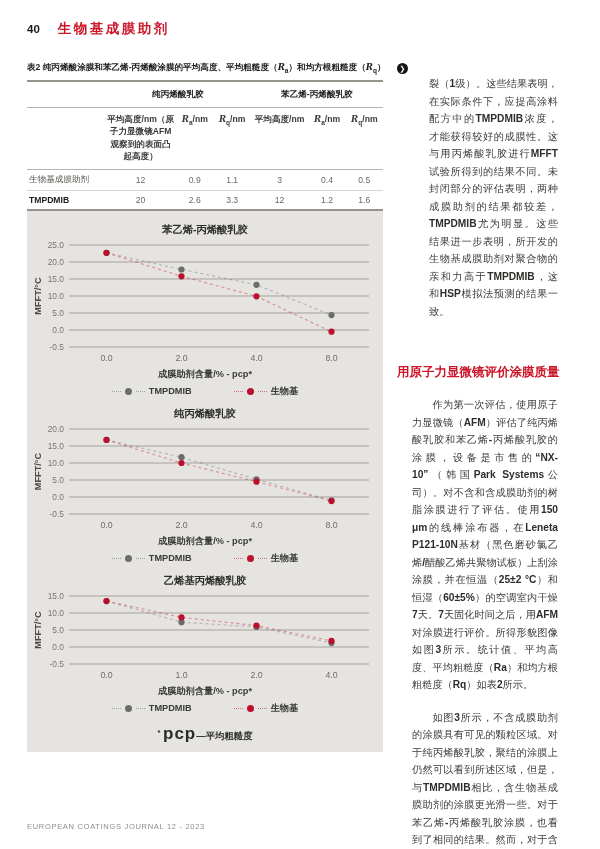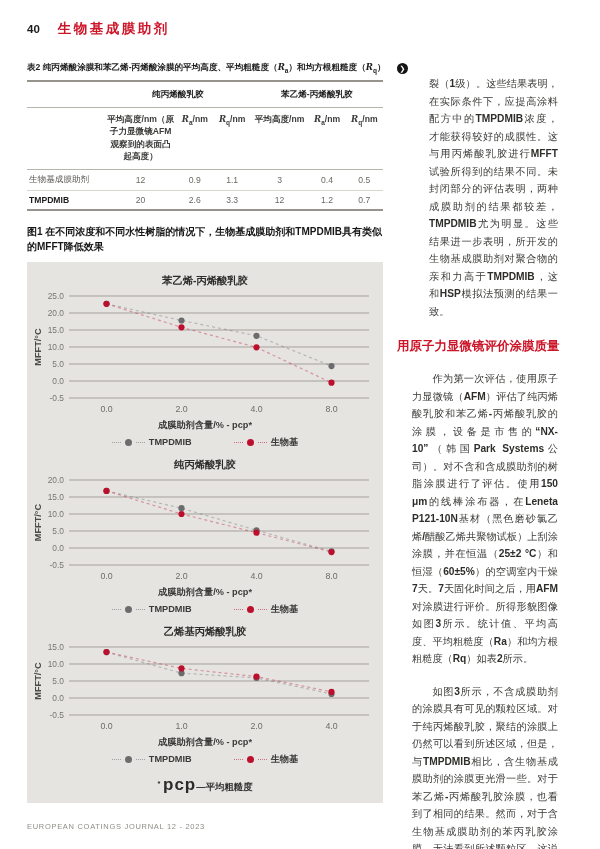--- a/index.html
+++ b/index.html
@@ -44,21 +44,21 @@
   .fnote{text-align:center;font-size:9.4px;font-weight:bold;color:#2b2b29;margin-top:7px;}
   .fn-star{vertical-align:super;font-size:7.5px;}
   .fn-term{font-size:17px;letter-spacing:1px;font-weight:bold;}
   
   .cont-row{display:flex;gap:6px;align-items:flex-start;}
   .cont-icon{flex:none;width:11px;height:11px;border-radius:50%;background:#141414;color:#fff;
              font-size:7px;line-height:11px;text-align:center;margin-top:3px;}
   .para{margin:15px;font-size:10.2px;line-height:17.5px;color:#3b3a37;text-align:justify;text-indent:2em;}
   .para.noindent{text-indent:0;}
   .para b{font-weight:bold;color:#2e2d2a;}
-  .redhead{margin:3px 0 11px;font-size:12.5px;font-weight:bold;color:var(--accent-red,#cc1528);}
+  .redhead{margin:29px 0 11px;font-size:12.5px;font-weight:bold;color:var(--accent-red,#cc1528);}
   
   .pagefoot{position:absolute;left:27px;bottom:18px;font-size:7.5px;color:#8f8d88;letter-spacing:.7px;}
 </style>
 </head>
 <body>
 
 <div class="page">
 
   <div class="pagehead">
     <span class="pagenum">40</span>
@@ -106,26 +106,25 @@
             <td>0.4</td>
             <td>0.5</td>
           </tr>
           <tr class="strong">
             <th class="rowlab">TMPDMIB</th>
             <td>20</td>
             <td>2.6</td>
             <td>3.3</td>
             <td>12</td>
             <td>1.2</td>
-            <td>0.7</td>
+            <td>1.6</td>
           </tr>
         </tbody>
       </table>
 
-      <div class="figcap">图<b>1</b> 在不同浓度和不同水性树脂的情况下，生物基成膜助剂和<b>TMPDMIB</b>具有类似的<b>MFFT</b>降低效果</div>
 
       <div class="figpane" id="charts">
         <div class="chart">
             <div class="chart-title">苯乙烯-丙烯酸乳胶</div>
             <svg viewBox="0 0 344 129" width="344" height="129">
               <line x1="36" y1="6" x2="336" y2="6" stroke="#a5a19b" stroke-width="1"></line>
               <text x="31" y="9" text-anchor="end" class="ytick">25.0</text>
               <line x1="36" y1="23" x2="336" y2="23" stroke="#a5a19b" stroke-width="1"></line>
               <text x="31" y="26" text-anchor="end" class="ytick">20.0</text>
               <line x1="36" y1="40" x2="336" y2="40" stroke="#a5a19b" stroke-width="1"></line>

